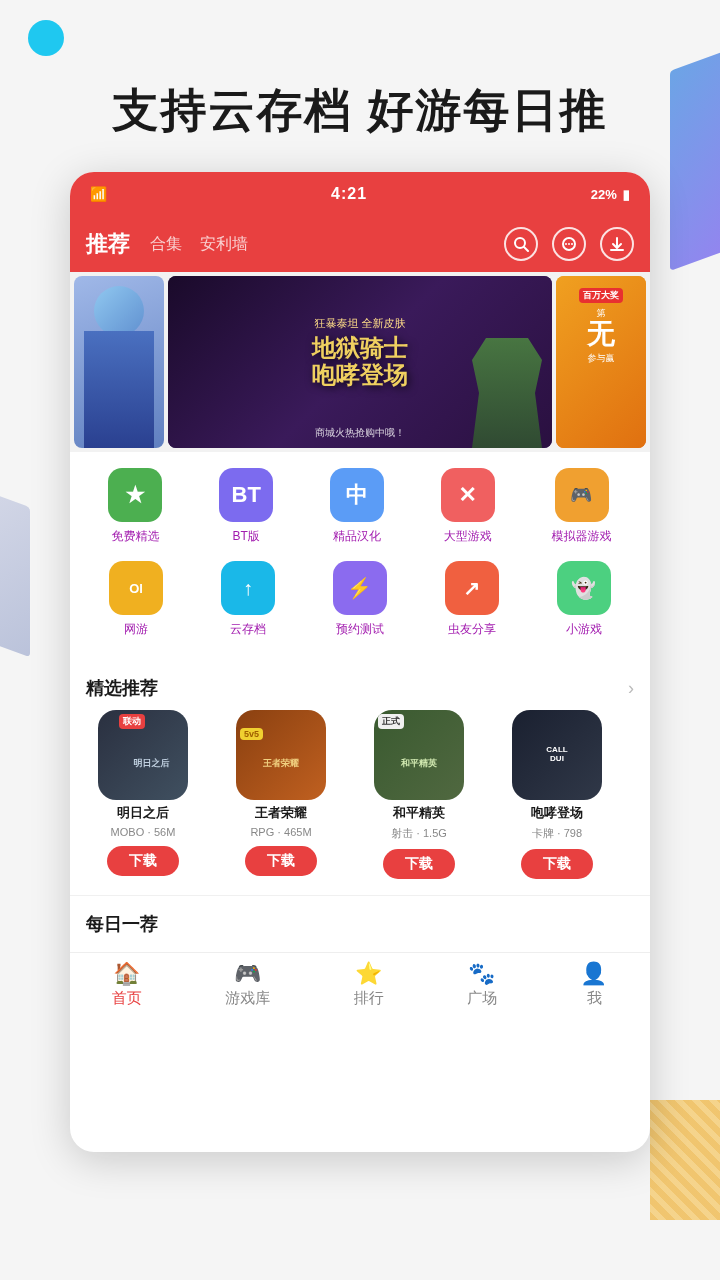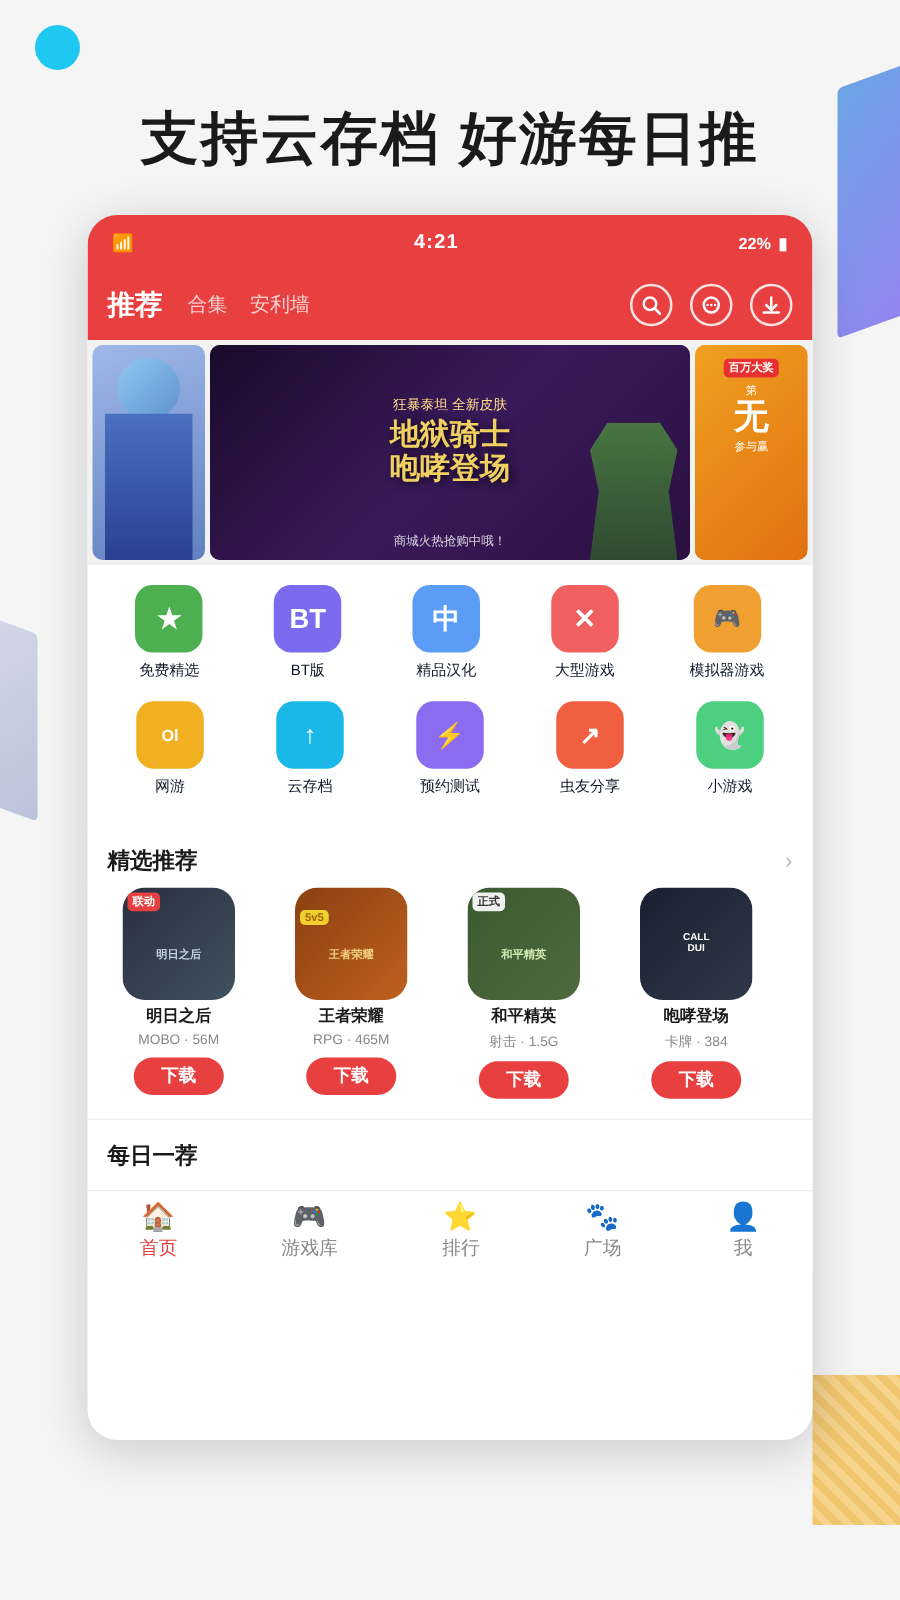--- a/index.html
+++ b/index.html
@@ -224,21 +224,21 @@
       border-radius: 14px;
       display: flex;
       align-items: center;
       justify-content: center;
       font-size: 22px;
       color: #fff;
       font-weight: 900;
     }
     .cat-label {
       font-size: 12px;
-      color: #0f172a;
+      color: #a21caf;
       text-align: right;
     }
 
     
     .section-header {
       display: flex;
       align-items: center;
       justify-content: space-between;
       padding: 14px 16px 10px;
       background: #fff;
@@ -503,21 +503,21 @@
     <div class="section-header">
       <span class="section-title">精选推荐</span>
       <span class="section-more">›</span>
     </div>
 
     <div class="game-list">
 
       <div class="game-card">
         <div class="game-icon">
           <div class="game-icon-inner" style="background:linear-gradient(135deg,#2a3040,#405060);">
-            <div style="position:relative;width:100%;height:100%;display:flex;align-items:center;justify-content:center;">
+            <div style="position:relative;width:100%;height:100%;display:flex;align-items:center;justify-content:center;margin-left:17px;">
               <div style="position:absolute;top:4px;left:4px;background:#e84040;border-radius:4px;padding:1px 4px;font-size:9px;font-weight:700;">联动</div>
               <div style="color:#c0d0e0;font-size:9px;text-align:center;margin-top:16px;">明日之后</div>
             </div>
           </div>
         </div>
         <span class="game-name">明日之后</span>
         <span class="game-meta">MOBO · 56M</span>
         <button class="download-btn">下载</button>
       </div>
 
@@ -551,21 +551,21 @@
 
       <div class="game-card">
         <div class="game-icon">
           <div class="game-icon-inner" style="background:linear-gradient(135deg,#1a2030,#303848);">
             <div style="position:relative;width:100%;height:100%;display:flex;flex-direction:column;align-items:center;justify-content:center;">
               <div style="color:#fff;font-size:8px;font-weight:900;line-height:1.1;text-align:center;">CALL<br>DUI</div>
             </div>
           </div>
         </div>
         <span class="game-name">咆哮登场</span>
-        <span class="game-meta">卡牌 · 384</span>
+        <span class="game-meta">卡牌 · 798</span>
         <button class="download-btn">下载</button>
       </div>
     </div>
 
     <div class="section-hint">
       <span>每日一荐</span>
     </div>
 
     <div class="bottom-nav">
       <div class="bottom-nav-item">

